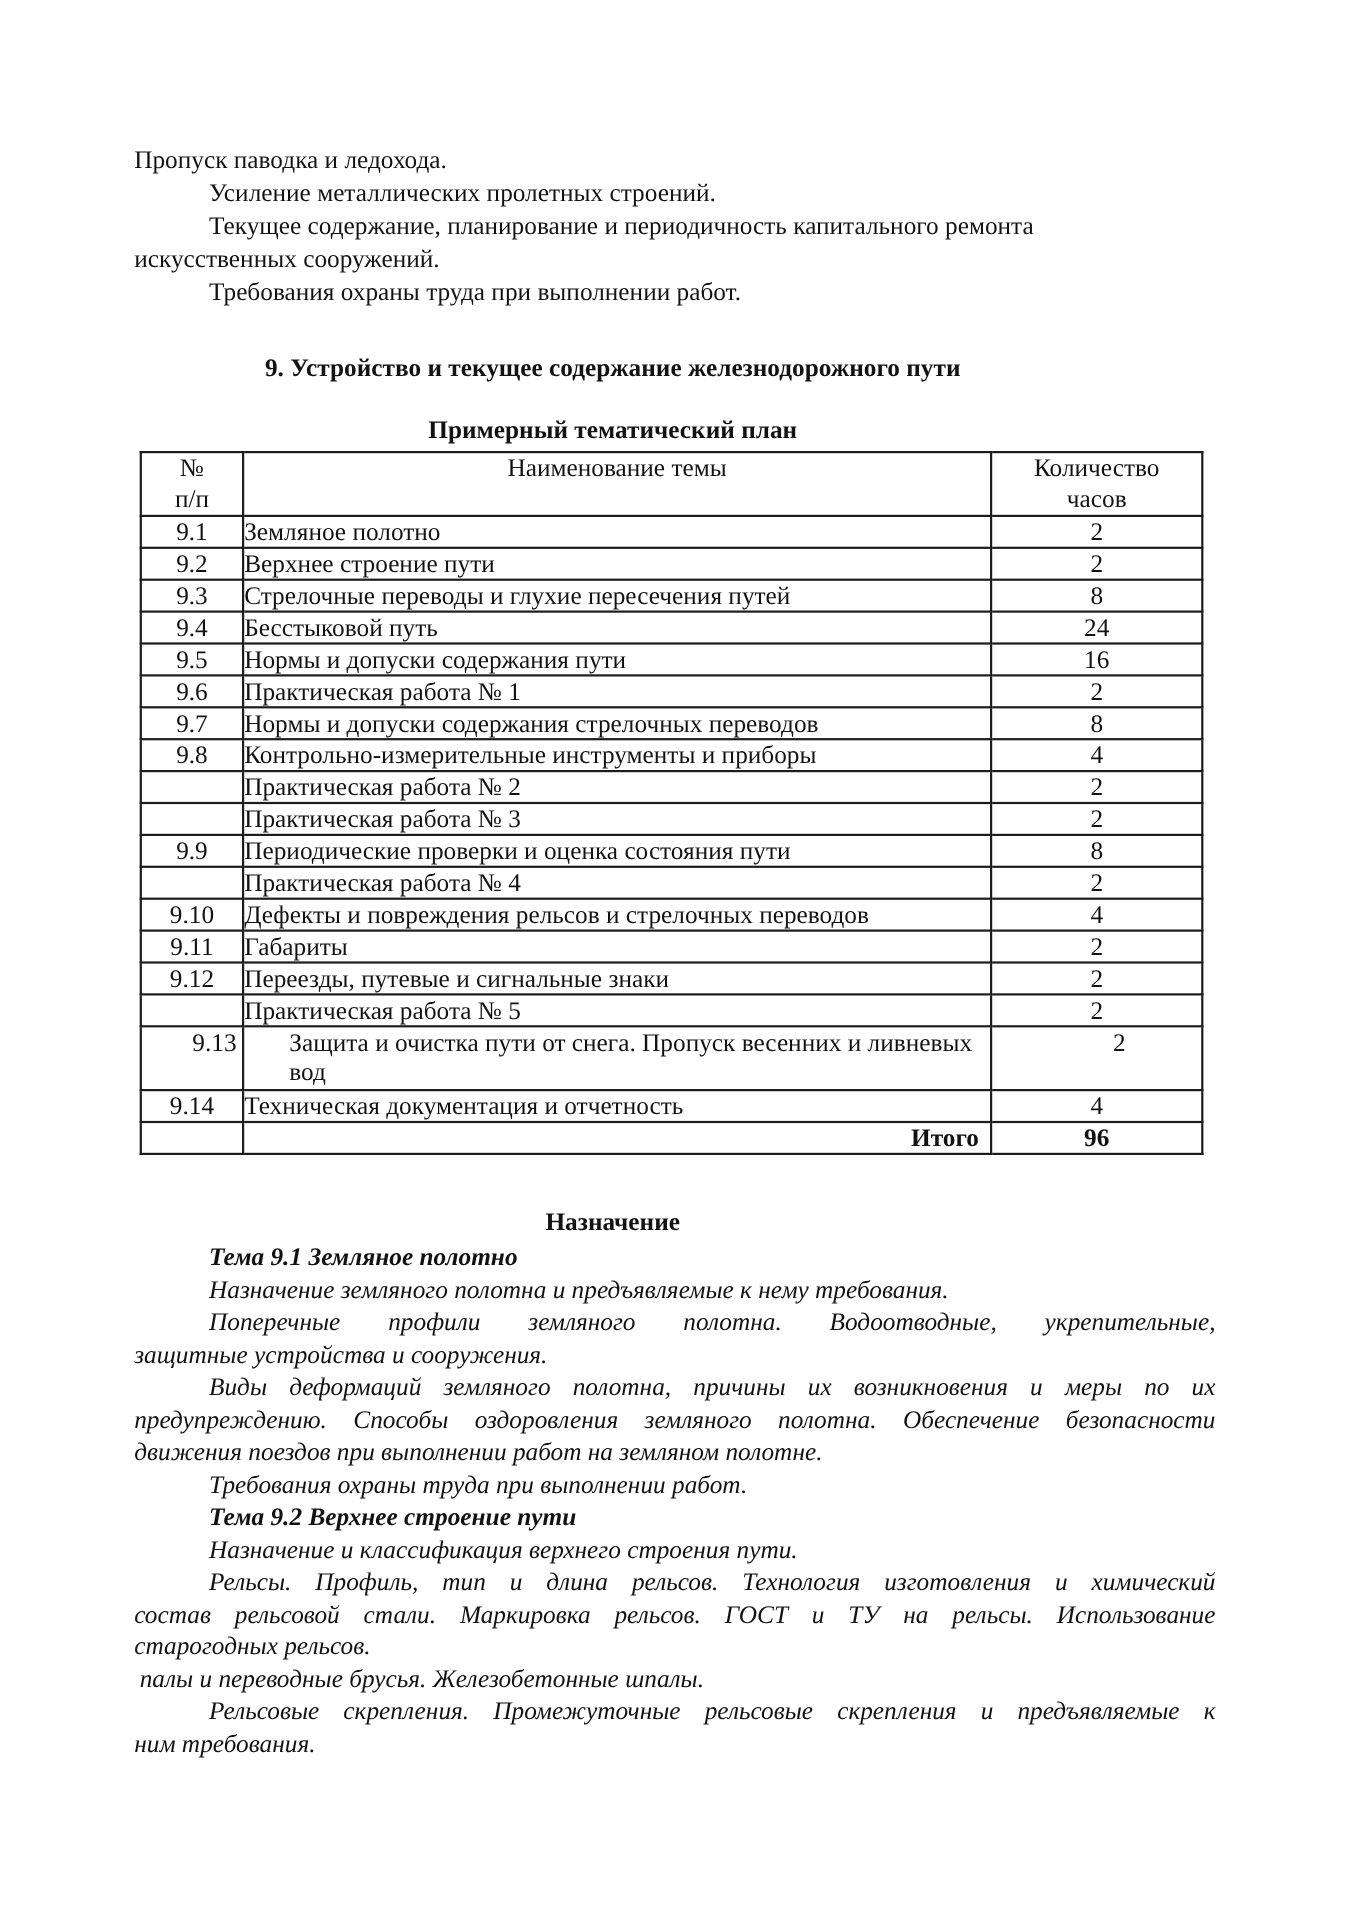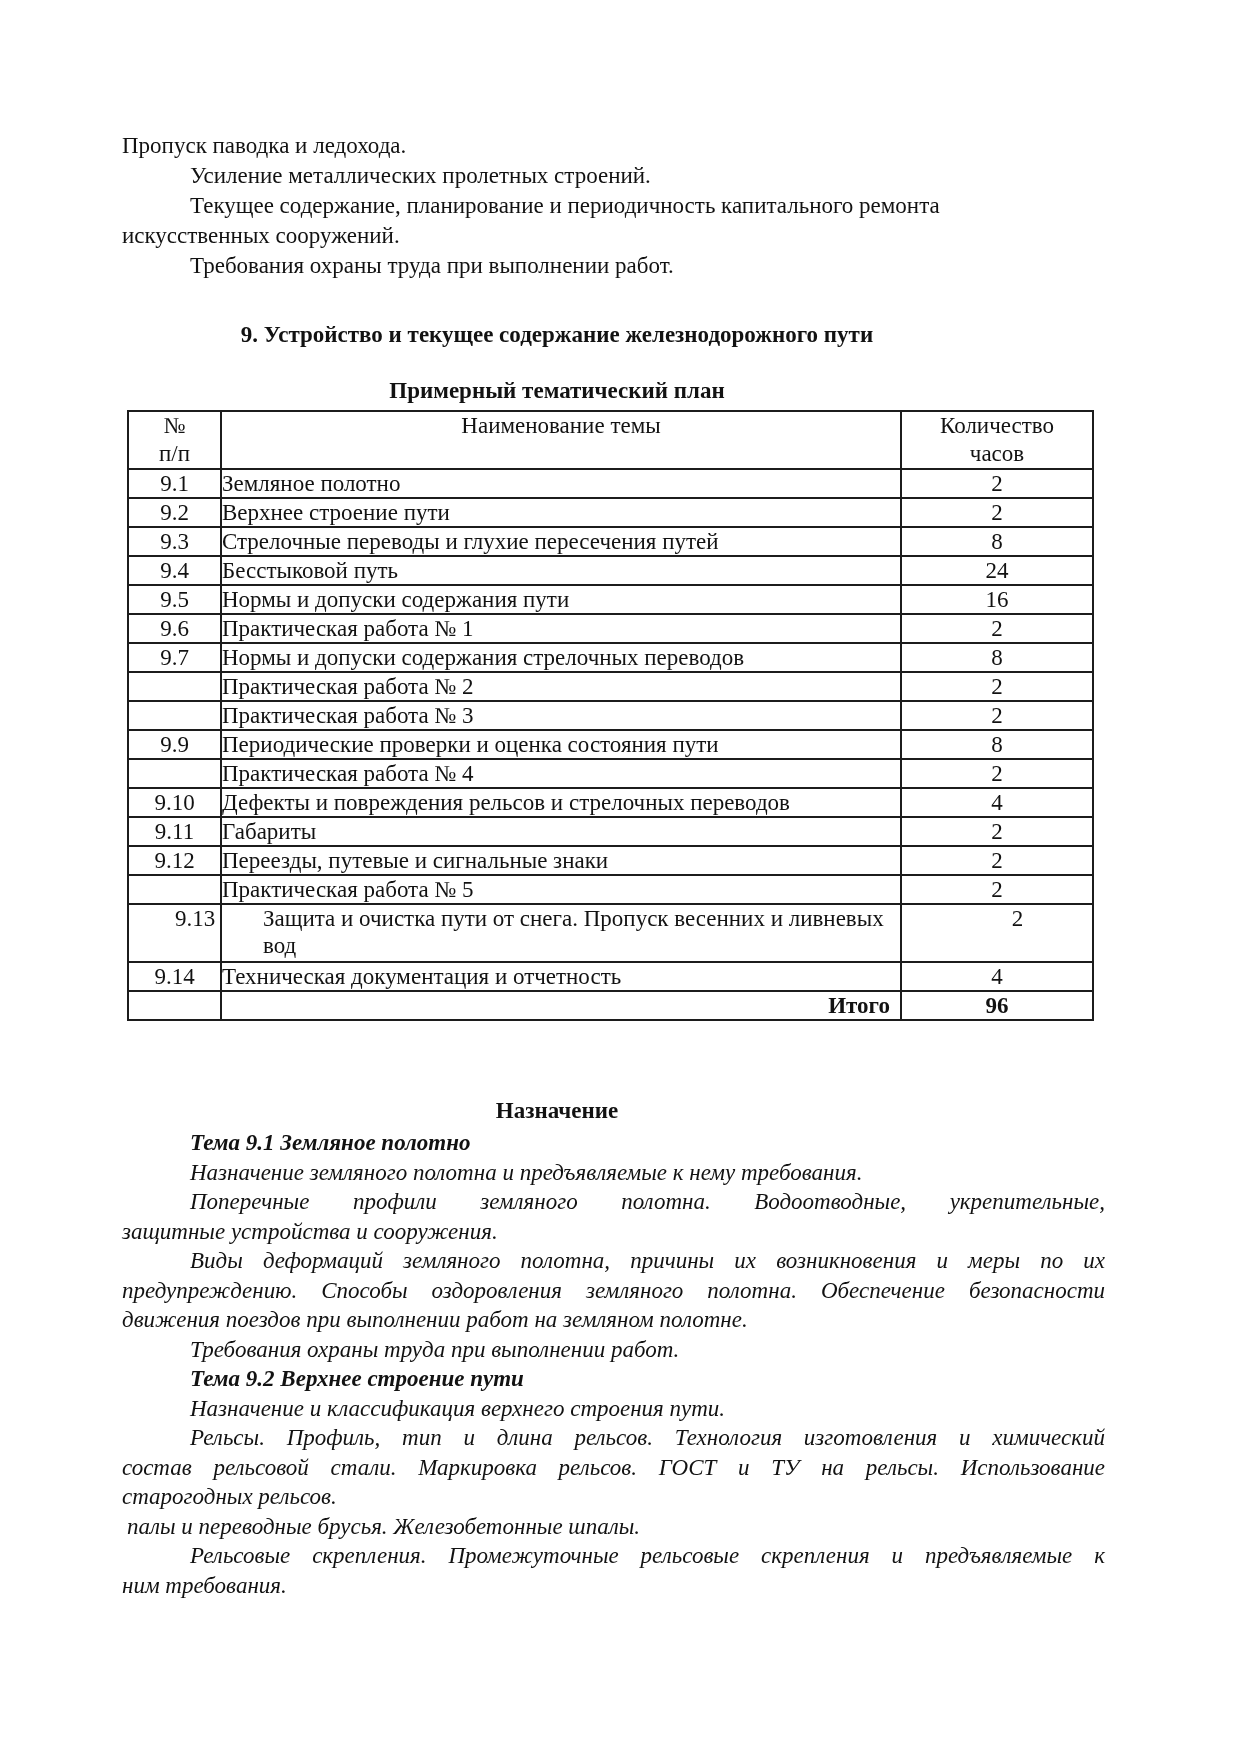--- a/index.html
+++ b/index.html
@@ -105,20 +105,25 @@
         </tr>
         <tr class="">
           <td class="num">9.6</td>
           <td class="name">Практическая работа № 1</td>
           <td class="hours">2</td>
         </tr>
         <tr class="">
           <td class="num">9.7</td>
           <td class="name">Нормы и допуски содержания стрелочных переводов</td>
           <td class="hours">8</td>
+        </tr>
+        <tr class="">
+          <td class="num">9.8</td>
+          <td class="name">Контрольно-измерительные инструменты и приборы</td>
+          <td class="hours">4</td>
         </tr>
         <tr class="">
           <td class="num"></td>
           <td class="name">Практическая работа № 2</td>
           <td class="hours">2</td>
         </tr>
         <tr class="">
           <td class="num"></td>
           <td class="name">Практическая работа № 3</td>
           <td class="hours">2</td>

